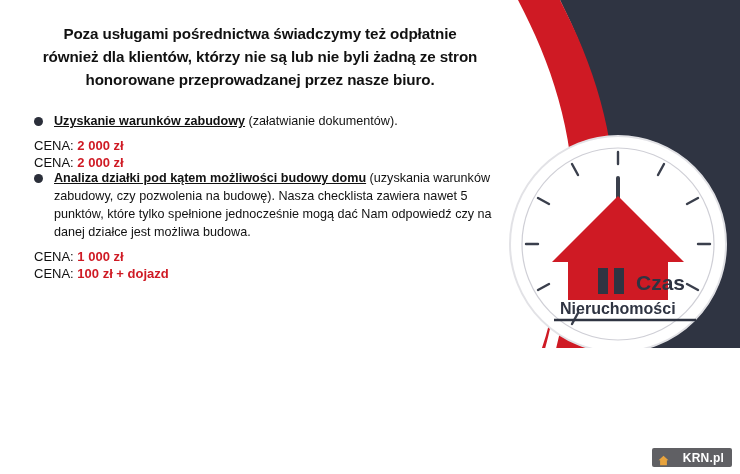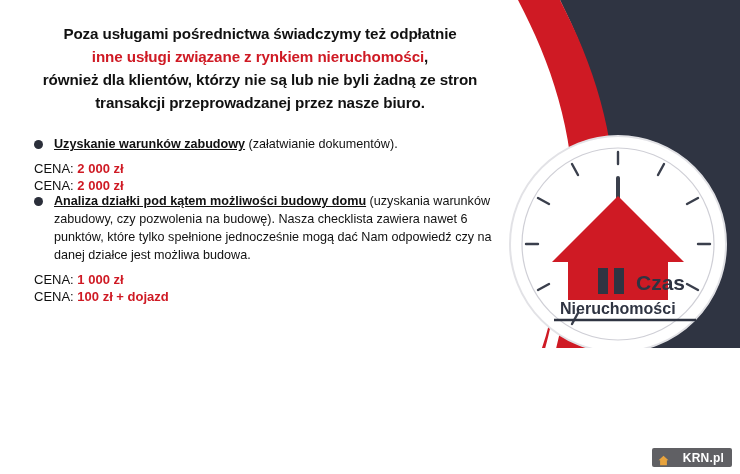--- a/index.html
+++ b/index.html
@@ -162,41 +162,40 @@
       <text x="226" y="290" font-family="Liberation Sans, sans-serif" font-size="21" font-weight="bold" fill="#2f3442">Czas</text>
       <text x="150" y="314" font-family="Liberation Sans, sans-serif" font-size="16" font-weight="bold" fill="#2f3442">Nieruchomości</text>
       <line x1="144" y1="320" x2="286" y2="320" stroke="#2f3442" stroke-width="2.5"></line>
     </svg>
   </div>
 
   <div class="content">
 
     <div class="headline">
       <div>Poza usługami pośrednictwa świadczymy też odpłatnie</div>
-      <div><span class="red">inne usługi związane z rynkiem nieruchomości</span><span>,</span></div>
       <div>również dla klientów, którzy nie są lub nie byli żadną ze stron</div>
-      <div>transakcji przeprowadzanej przez nasze biuro.</div>
+      <div>honorowane przeprowadzanej przez nasze biuro.</div>
     </div>
 
     <div class="bullets">
 
       <div>
         <div class="bullet-item">
           <span class="bullet-dot"></span><span class="b-strong">Uzyskanie warunków zabudowy</span><span> (załatwianie dokumentów).</span>
         </div>
         <div class="price-line"><span>CENA: </span><span class="price-val">2 000 zł</span></div>
       </div>
 
       <div>
         <div class="price-line"><span>CENA: </span><span class="price-val">2 000 zł</span></div>
       </div>
 
       <div>
         <div class="bullet-item">
-          <span class="bullet-dot"></span><span class="b-strong">Analiza działki pod kątem możliwości budowy domu</span><span> (uzyskania warunków zabudowy, czy pozwolenia na budowę). Nasza checklista zawiera nawet 6 punktów, które tylko spełnione jednocześnie mogą dać Nam odpowiedź czy na danej działce jest możliwa budowa.</span>
+          <span class="bullet-dot"></span><span class="b-strong">Analiza działki pod kątem możliwości budowy domu</span><span> (uzyskania warunków zabudowy, czy pozwolenia na budowę). Nasza checklista zawiera nawet 5 punktów, które tylko spełnione jednocześnie mogą dać Nam odpowiedź czy na danej działce jest możliwa budowa.</span>
         </div>
         <div class="price-line"><span>CENA: </span><span class="price-val">1 000 zł</span></div>
       </div>
 
       <div>
         <div class="price-line"><span>CENA: </span><span class="price-val">100 zł + dojazd</span></div>
       </div>
 
     </div>
   </div>

